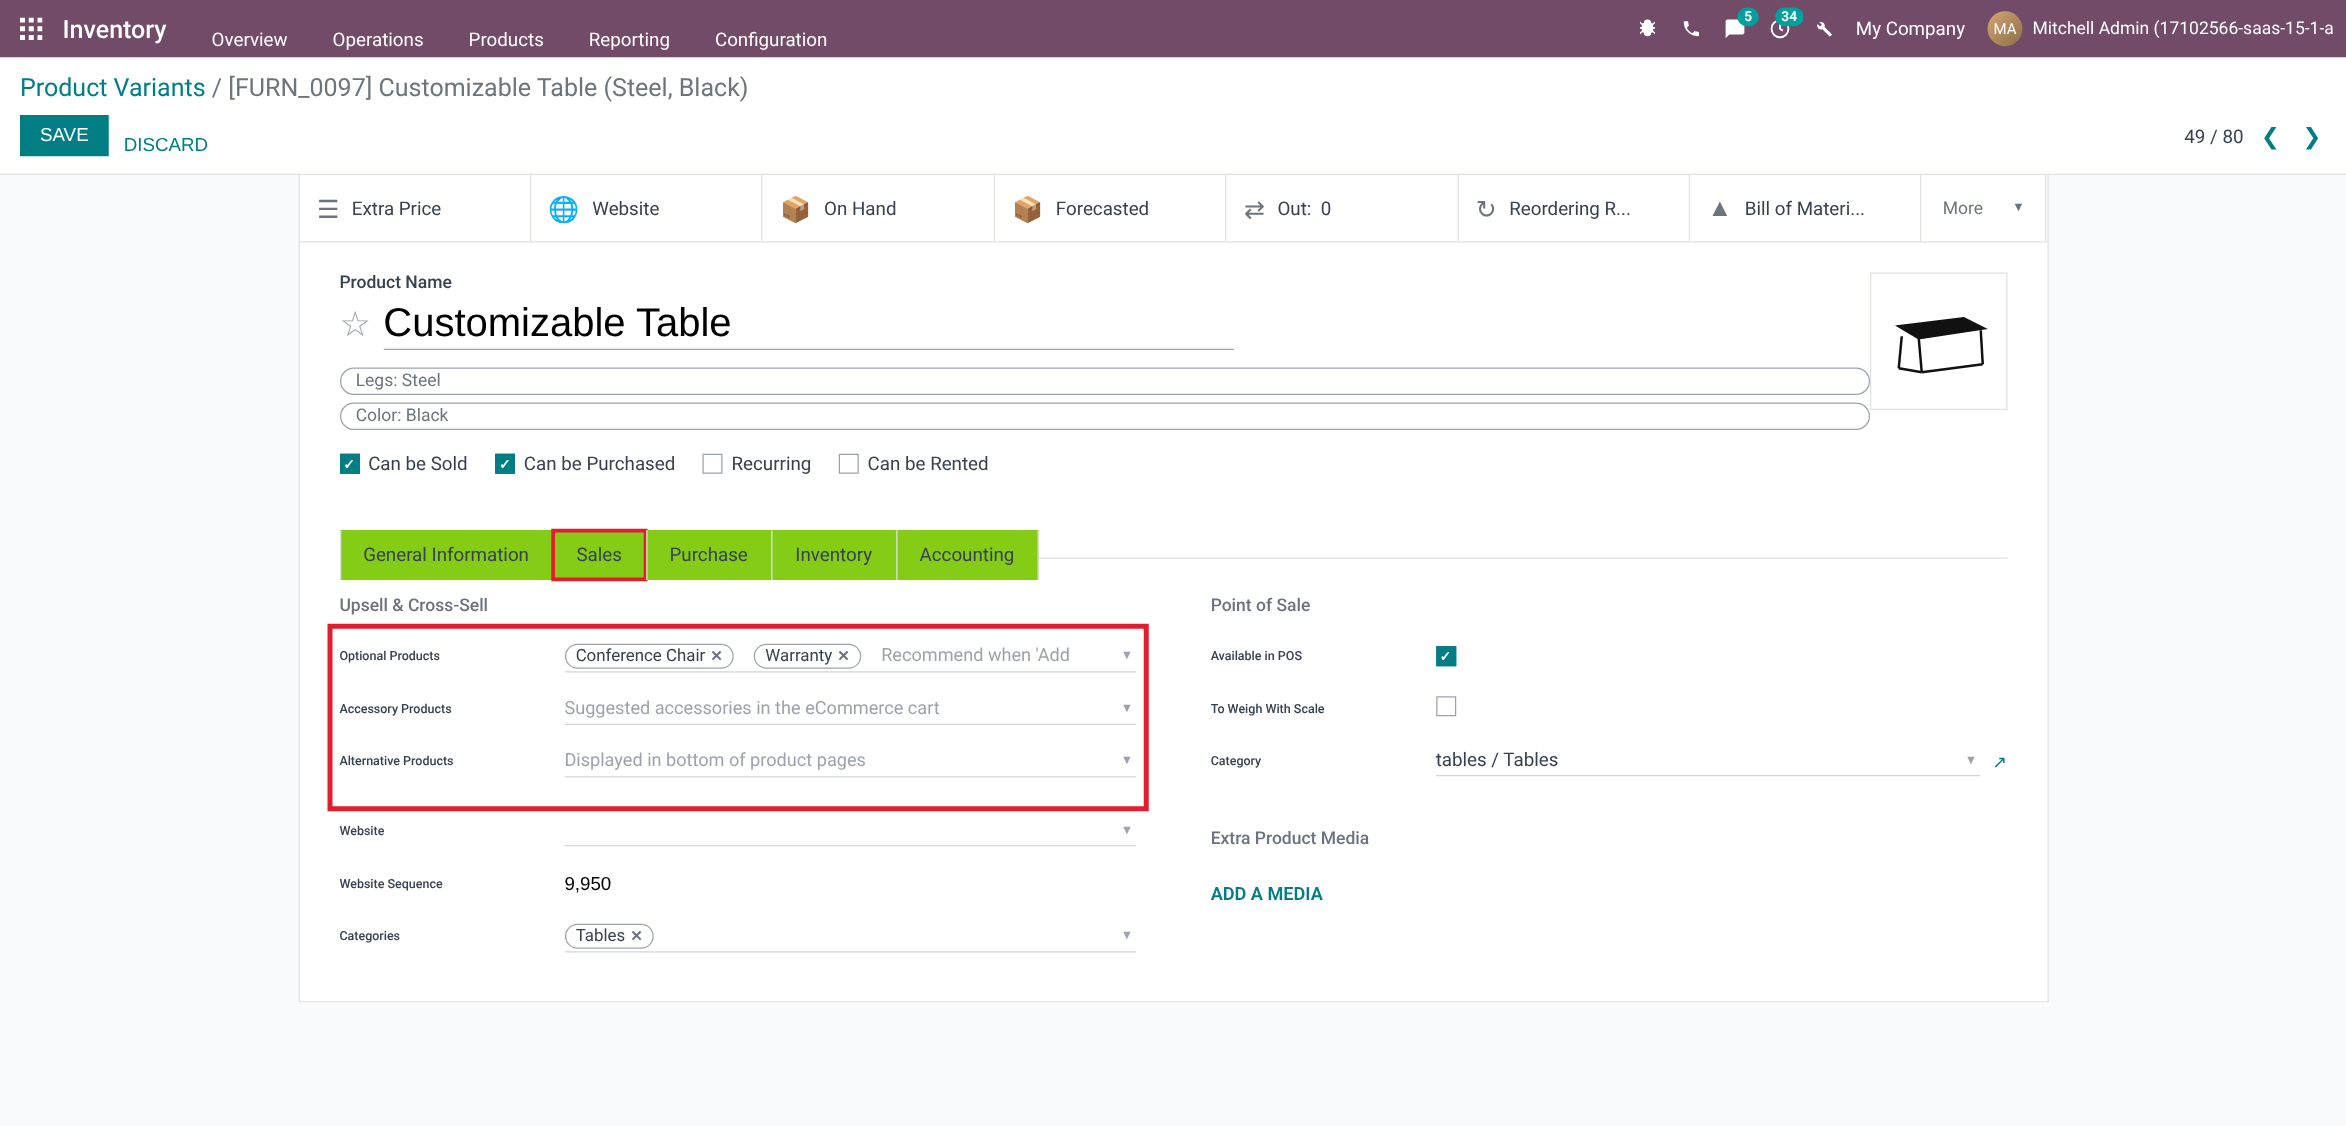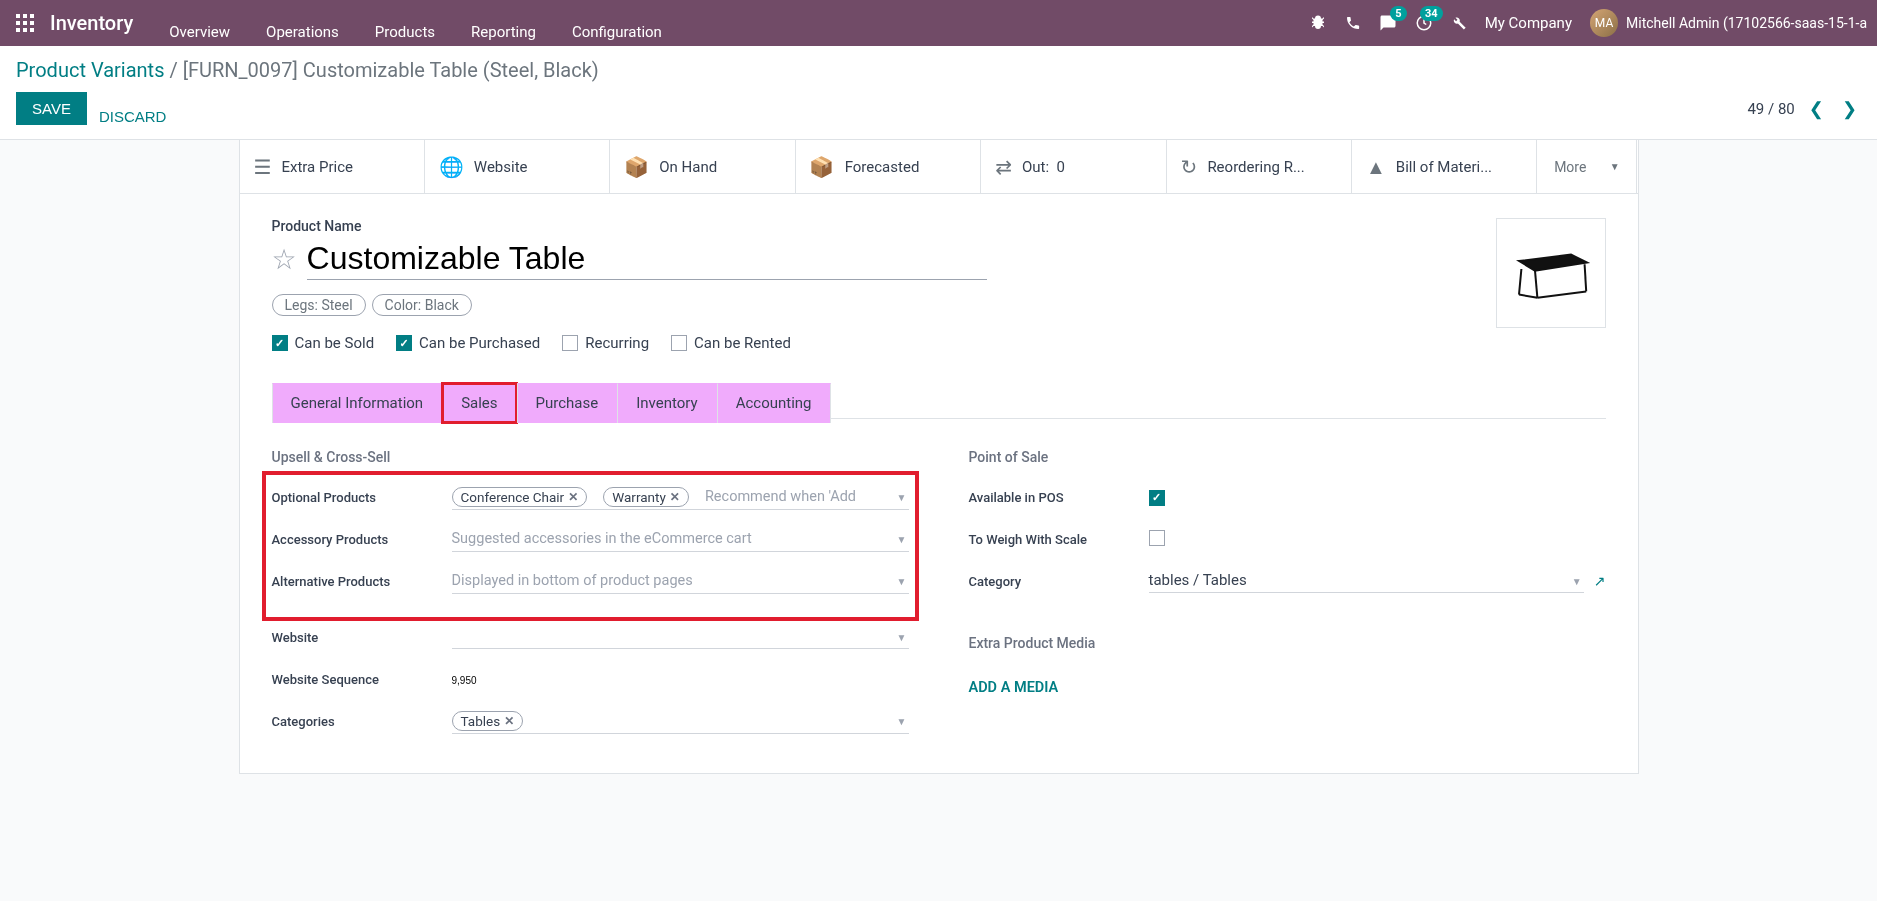--- a/index.html
+++ b/index.html
@@ -46,55 +46,55 @@
 .form-body { padding: 24px 32px; }
 .title-row { display: flex; justify-content: space-between; align-items: flex-start; }
 .title-left { flex: 1; }
 .field-label-sm { font-size: 14px; color: #374151; font-weight: 500; margin-bottom: 4px; }
 .title-input-row { display: flex; align-items: center; gap: 10px; }
 .star { font-size: 28px; color: #9ca3af; cursor: pointer; }
 .title-input { font-size: 32px; font-weight: 400; border: none; border-bottom: 1px solid #9ca3af; width: 680px; padding: 2px 0; outline: none; }
 .product-img { width: 110px; height: 110px; border: 1px solid #dee2e6; display: flex; align-items: center; justify-content: center; cursor: pointer; }
 .product-img svg { width: 80px; height: 60px; }
 
-.variant-tags { margin-top: 14px; display: flex; gap: 6px; }
+.variant-tags { margin-top: 14px; display: flex; gap: 6px; flex-direction: column; }
 .variant-tag { border: 1px solid #9ca3af; border-radius: 12px; padding: 2px 12px; font-size: 14px; color: #6c757d; }
 
 .check-row { margin-top: 18px; display: flex; gap: 22px; align-items: center; }
 .check-item { display: flex; align-items: center; gap: 7px; cursor: pointer; font-size: 15px; }
 .cbox { width: 16px; height: 16px; border: 1.5px solid #017E84; display: inline-flex; align-items: center; justify-content: center; background: #fff; }
 .cbox.checked { background: #017E84; }
 .cbox.checked::after { content: "✓"; color: #fff; font-size: 11px; font-weight: bold; }
 .cbox.unchecked-grey { border-color: #9ca3af; }
 
 
 .tabs { margin-top: 26px; display: flex; border-bottom: 1px solid #dee2e6; }
-.tab { padding: 10px 18px; font-size: 15px; color: #374151; cursor: pointer; border: 1px solid transparent; border-bottom: none; position: relative; top: 5px; background: #f0abfc; }
+.tab { padding: 10px 18px; font-size: 15px; color: #374151; cursor: pointer; border: 1px solid transparent; border-bottom: none; position: relative; top: 18px; background: #84cc16; }
 .tab.active { border-color: #dee2e6; border-bottom: 1px solid #fff; }
 .tab.hl { outline: 3px solid #e11d2e; outline-offset: -2px; }
 .tab + .tab { border-left: 1px solid #dee2e6; }
 .tabs .tab:first-child { border-left: 1px solid #dee2e6; }
 .tabs .tab:last-child { border-right: 1px solid #dee2e6; }
 
 
 .tab-content { padding-top: 30px; display: flex; gap: 60px; }
 .col { flex: 1; }
 .section-title { font-size: 14px; color: #6b7280; margin-bottom: 18px; font-weight: 500; }
 .field-row { display: flex; align-items: center; margin-bottom: 14px; min-height: 28px; }
-.field-row .flabel { width: 180px; font-size: 13px; font-weight: 500; color: #374151; }
+.field-row .flabel { width: 180px; font-size: 10px; font-weight: 500; color: #374151; }
 .field-row .fval { flex: 1; position: relative; }
 .m2m { border-bottom: 1px solid #d1d5db; padding: 2px 16px 2px 0; display: flex; flex-wrap: wrap; gap: 16px; align-items: center; min-height: 26px; position: relative; }
 .m2m .caret { position: absolute; right: 2px; top: 50%; transform: translateY(-50%); color: #9ca3af; font-size: 10px; pointer-events: none; }
 .tag { border: 1px solid #9ca3af; border-radius: 11px; padding: 1px 8px; font-size: 13.5px; color: #374151; display: inline-flex; align-items: center; gap: 4px; }
 .tag .x { cursor: pointer; color: #6b7280; font-weight: bold; font-size: 12px; }
 .placeholder { color: #9ca3af; font-size: 14.5px; }
 .m2o { border-bottom: 1px solid #d1d5db; padding: 2px 16px 2px 0; min-height: 24px; position: relative; font-size: 15px; }
 .m2o .caret { position: absolute; right: 2px; top: 50%; transform: translateY(-50%); color: #9ca3af; font-size: 10px; }
 .ext-link { color: #017E84; margin-left: 10px; cursor: pointer; font-size: 14px; }
-.plain-input { border: none; font-size: 10px; outline: none; width: 100%; }
+.plain-input { border: none; font-size: 15px; outline: none; width: 100%; }
 
 .hlbox { outline: 4px solid #e11d2e; outline-offset: 2px; padding: 6px 4px; margin: -6px -4px 8px; }
 
 .add-media { color: #017E84; font-weight: 600; font-size: 14.5px; cursor: pointer; margin-top: 10px; display: inline-block; }
 
 </style>
 </head>
 <body>
 
 <div class="topnav">

